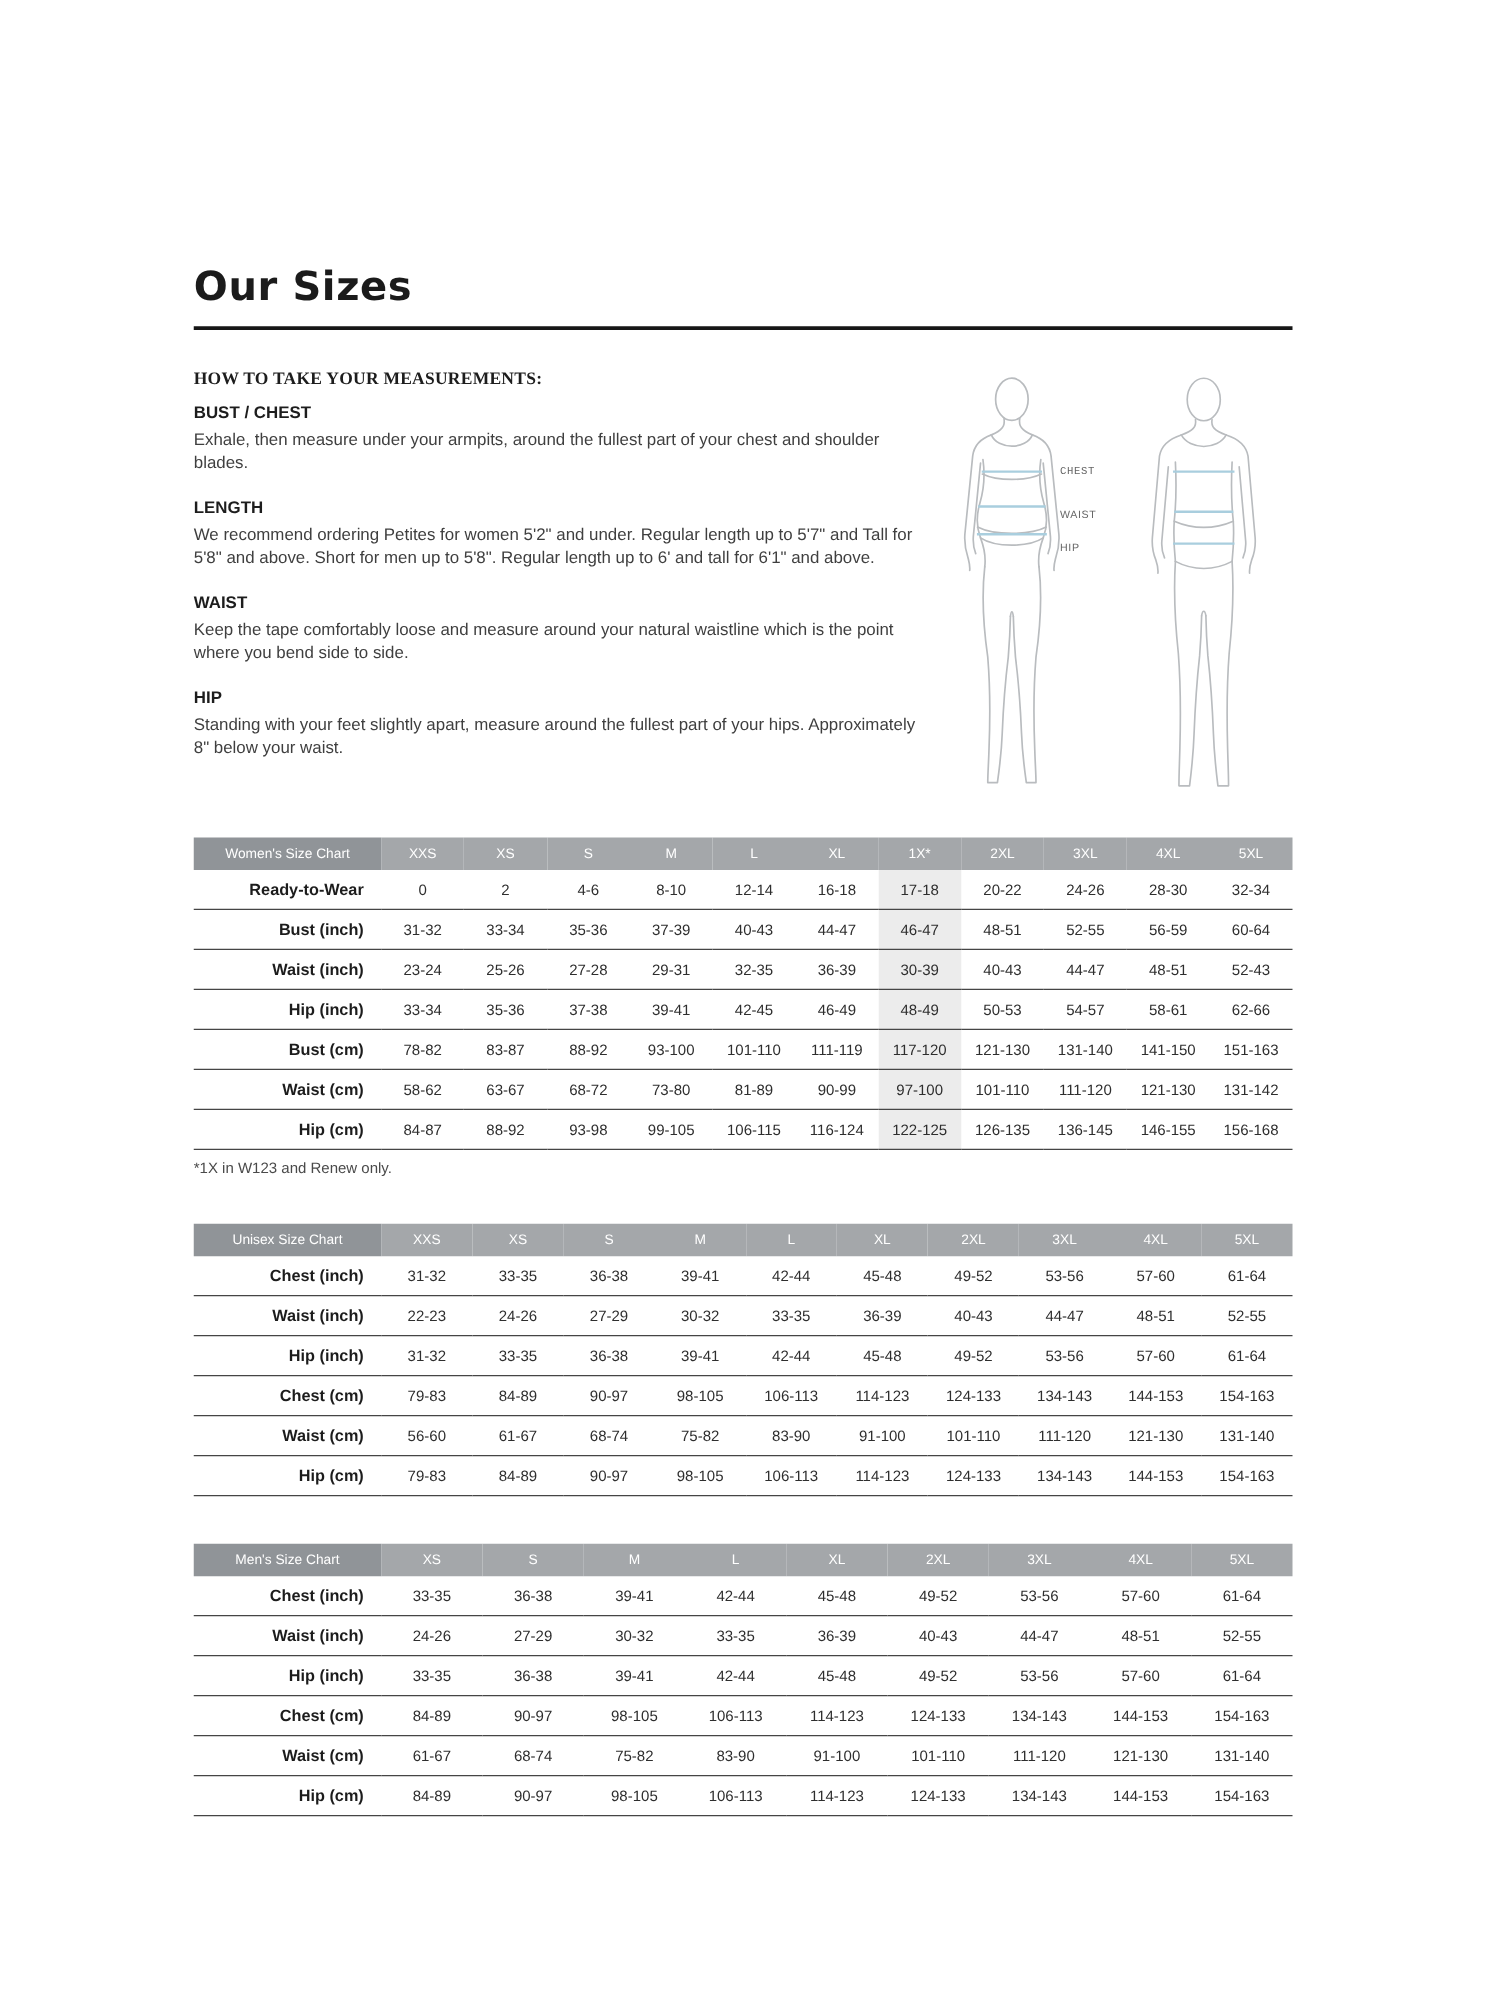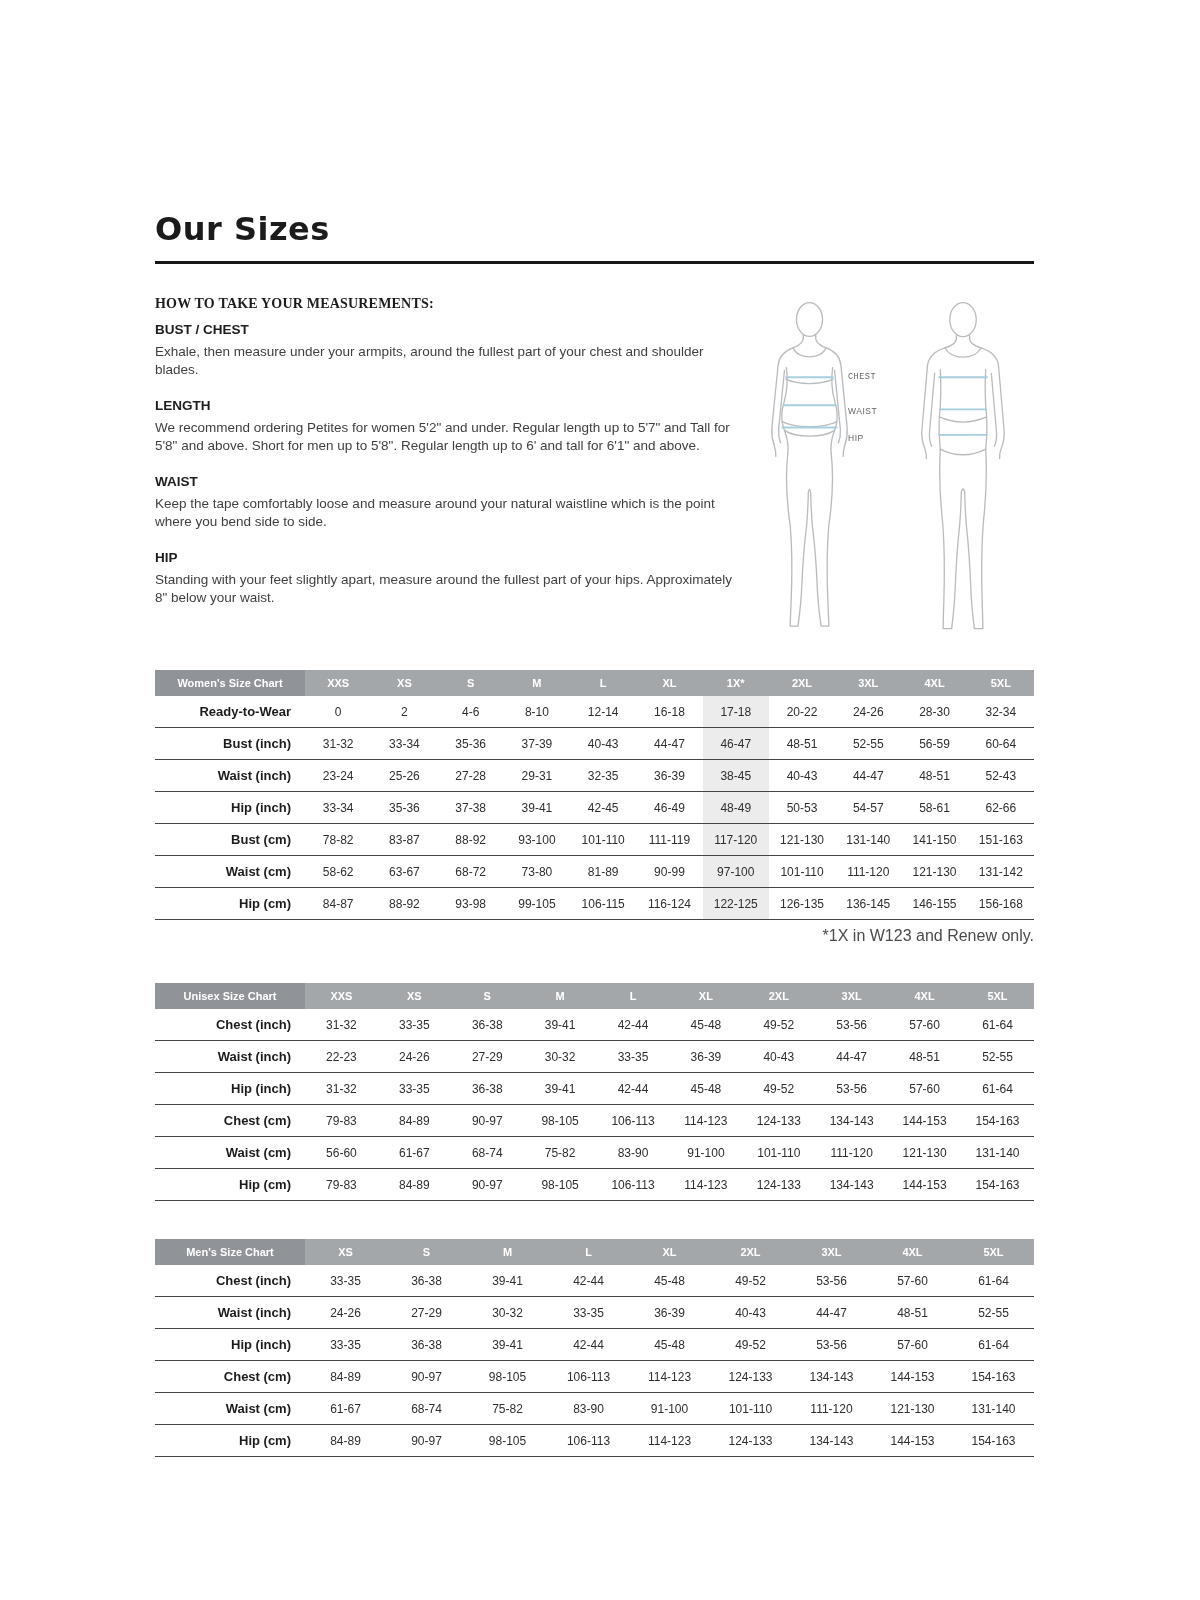--- a/index.html
+++ b/index.html
@@ -35,31 +35,31 @@
   }
   .figure-label.chest { top:76px;font-family:Liberation Mono, monospace; }
   .figure-label.waist { top:110px; }
   .figure-label.hip   { top:137px; }
 
   .tables { margin-top:22px; }
   .table-block { margin-bottom:38px; }
   table { width:100%; border-collapse:collapse; table-layout:fixed; }
   thead th {
     background:var(--header-bg); color:#fff;
-    font-size:11px; font-weight:bold; padding:7px 2px; text-align:center;
+    font-size:11px; font-weight:normal; padding:7px 2px; text-align:center;
   }
   thead th.tbl-title { background:var(--header-title-bg); }
   tbody tr { border-bottom:1px solid var(--row-border); }
   tbody th.row-label {
     text-align:right; font-size:13px; font-weight:bold;
     padding:8px 14px 8px 2px; color:#1c1c1c;
   }
   tbody td { text-align:center; font-size:12px; color:#2e2e2e; padding:8px 2px; }
   tbody td.hl { background:var(--hl); }
-  .footnote { text-align:right; font-size:16px; color:#4a4a4a; margin-top:7px; }
+  .footnote { font-size:12px; color:#4a4a4a; margin-top:7px; }
 </style>
 </head>
 <body style="--header-bg: #a4a7aa; --header-title-bg: #909498; --hl: #ececec; --row-border: #454545; --guide: #a9cede;">
 
 <div class="page">
 
   <h1 class="page-title">Our Sizes</h1>
   <hr class="title-rule">
 
   <div class="top">
@@ -206,21 +206,21 @@
               <td>60-64</td>
             </tr>
             <tr>
               <th class="row-label">Waist (inch)</th>
               <td>23-24</td>
               <td>25-26</td>
               <td>27-28</td>
               <td>29-31</td>
               <td>32-35</td>
               <td>36-39</td>
-              <td class="hl">38-45</td>
+              <td class="hl">30-39</td>
               <td>40-43</td>
               <td>44-47</td>
               <td>48-51</td>
               <td>52-43</td>
             </tr>
             <tr>
               <th class="row-label">Hip (inch)</th>
               <td>33-34</td>
               <td>35-36</td>
               <td>37-38</td>

